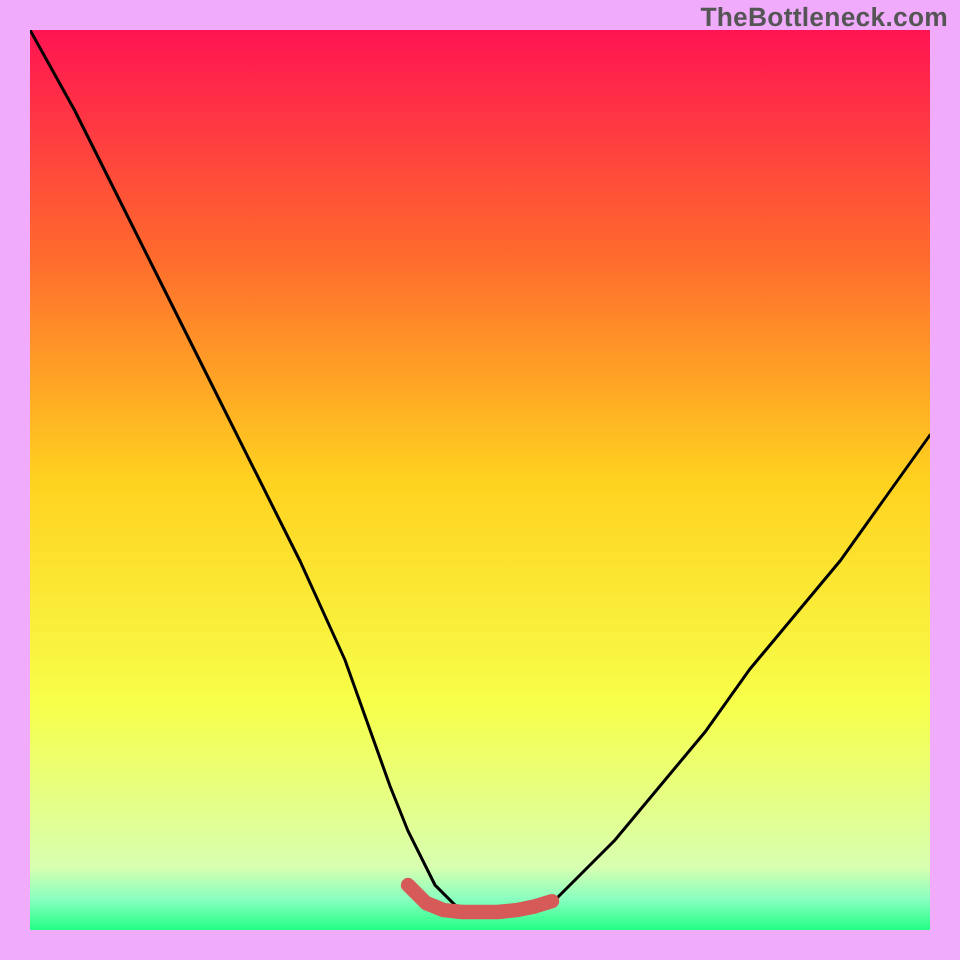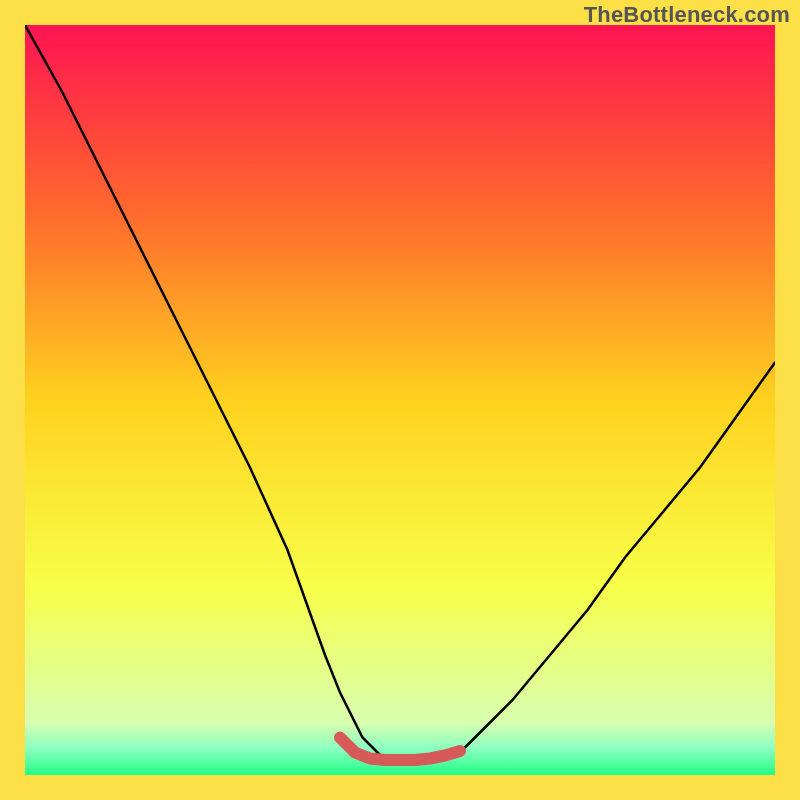--- a/index.html
+++ b/index.html
@@ -8,21 +8,21 @@
     width: 800px;
     height: 800px;
     background: #000;
     font-family: Arial, Helvetica, sans-serif;
     overflow: hidden;
   }
   .frame {
     position: relative;
     width: 800px;
     height: 800px;
-    background: #fde047;
+    background: #f0abfc;
   }
   .plot {
     position: absolute;
     left: 25px;
     top: 25px;
     width: 750px;
     height: 750px;
     overflow: hidden;
   }
   .watermark {

